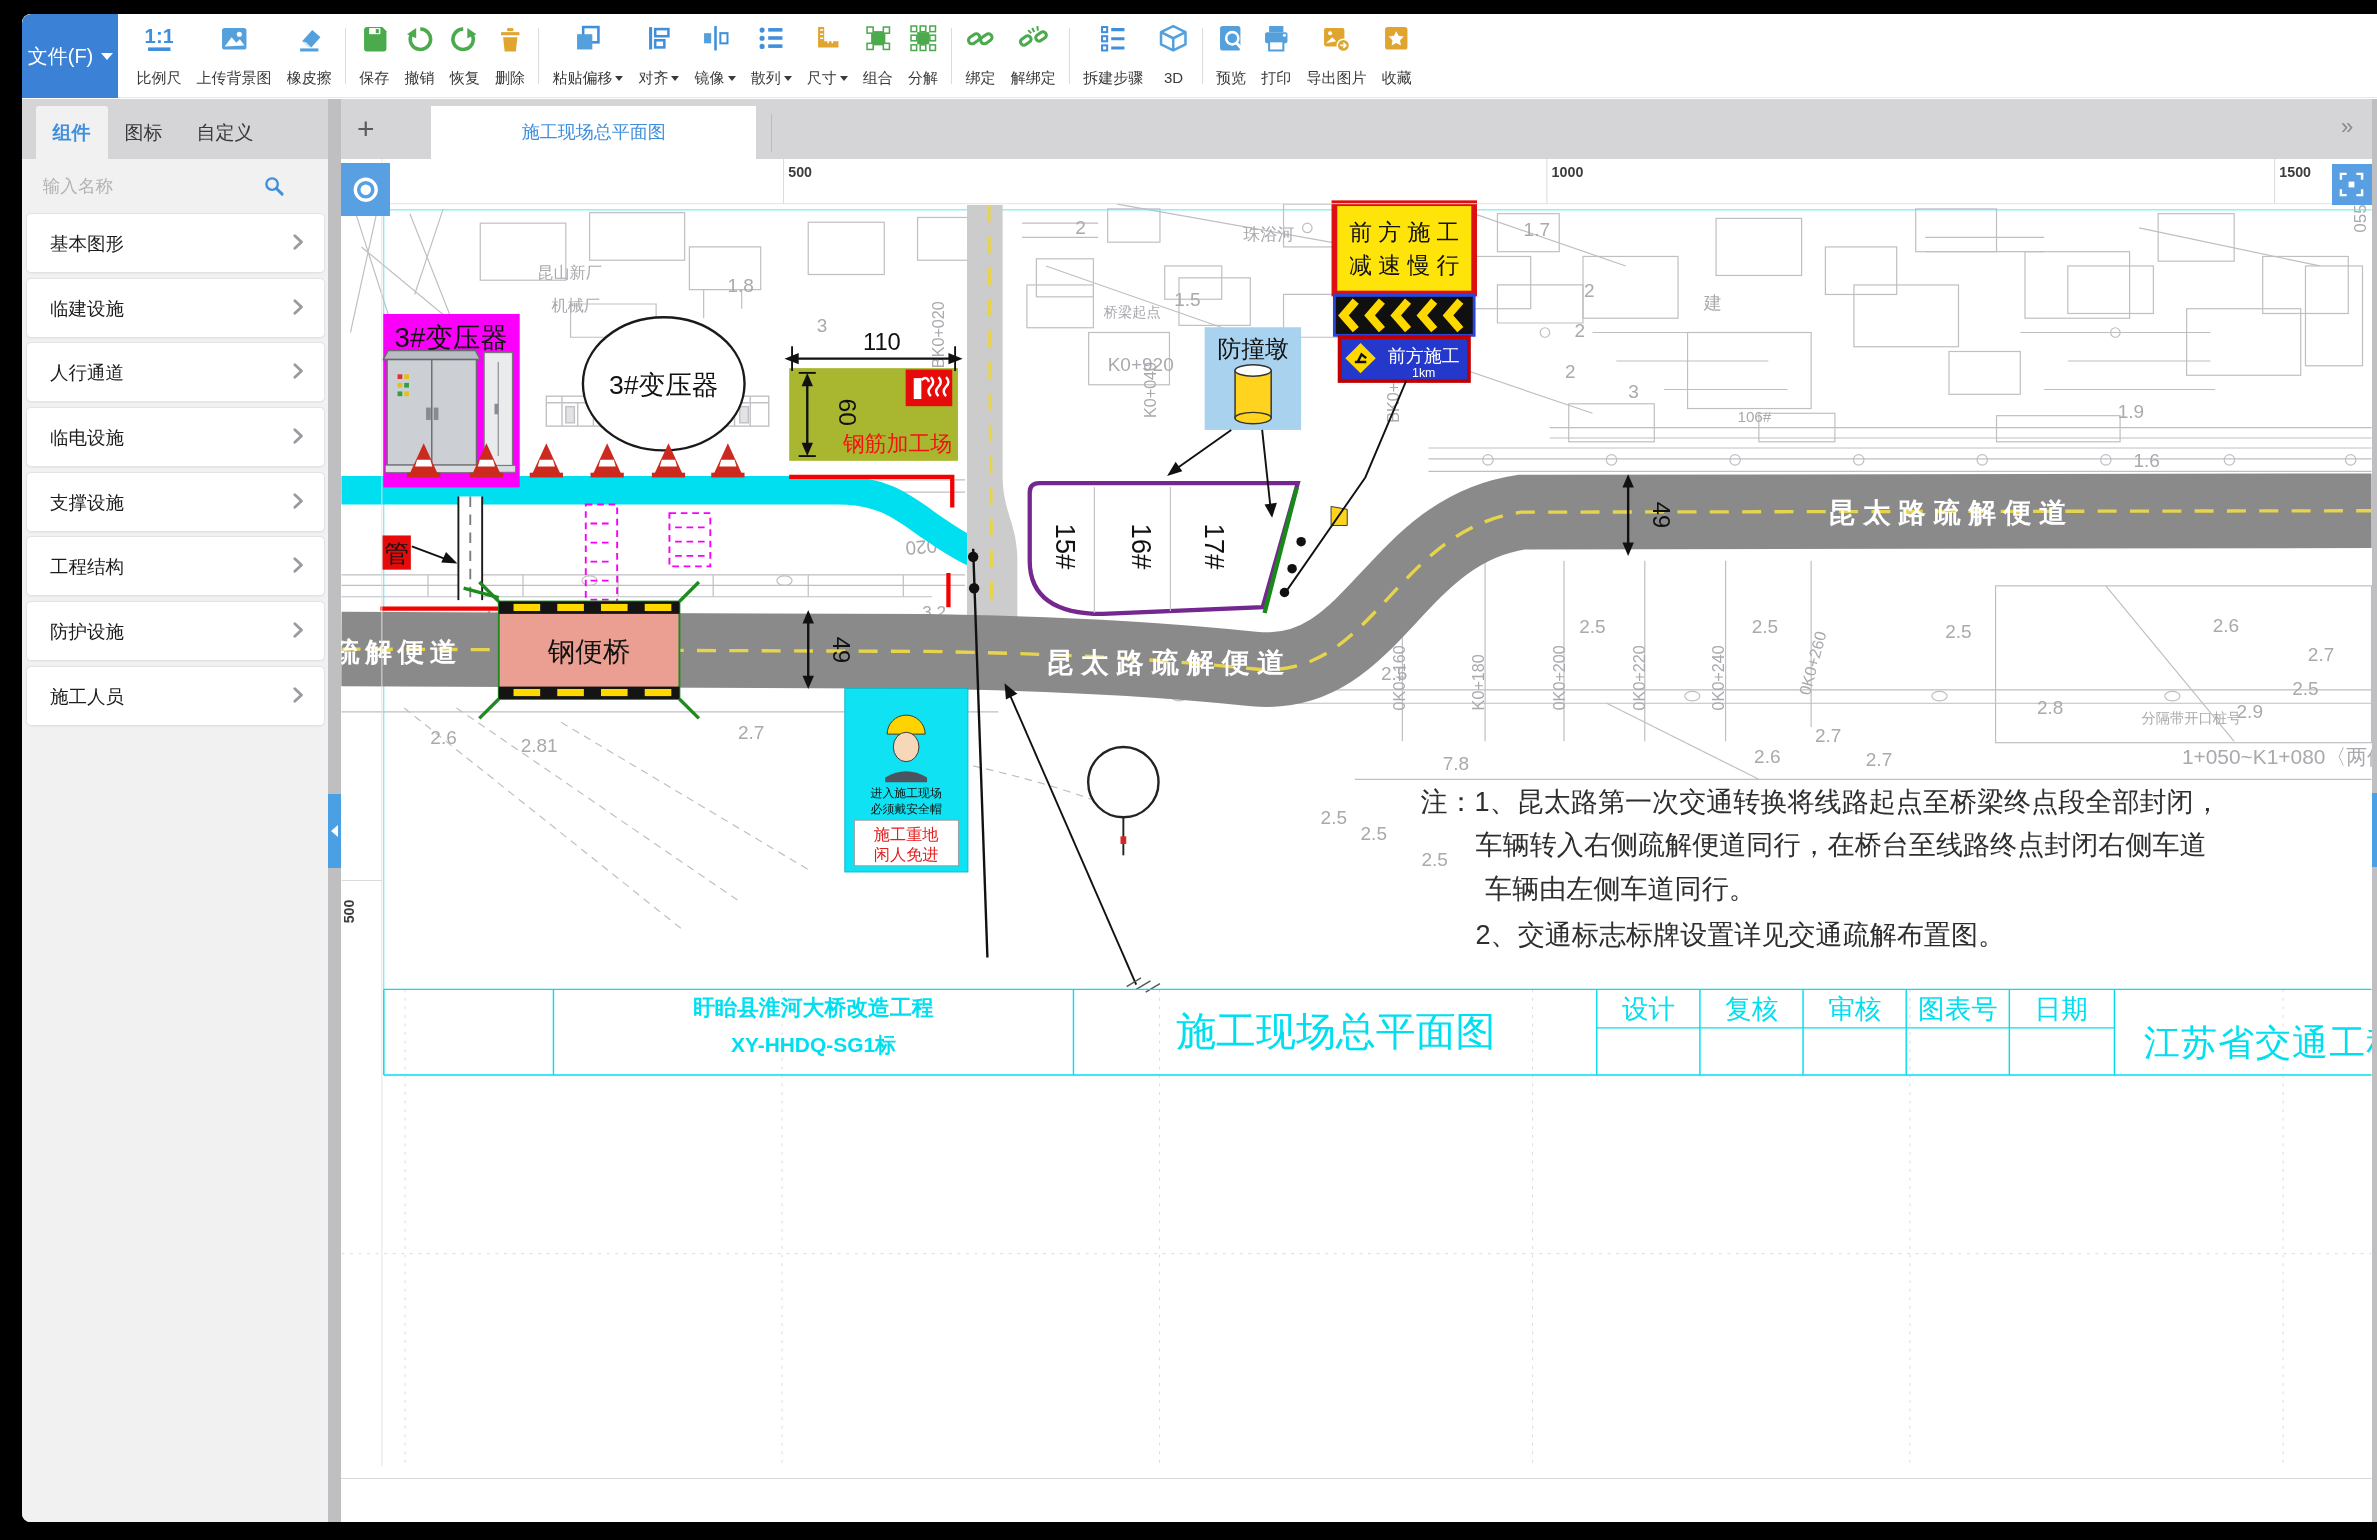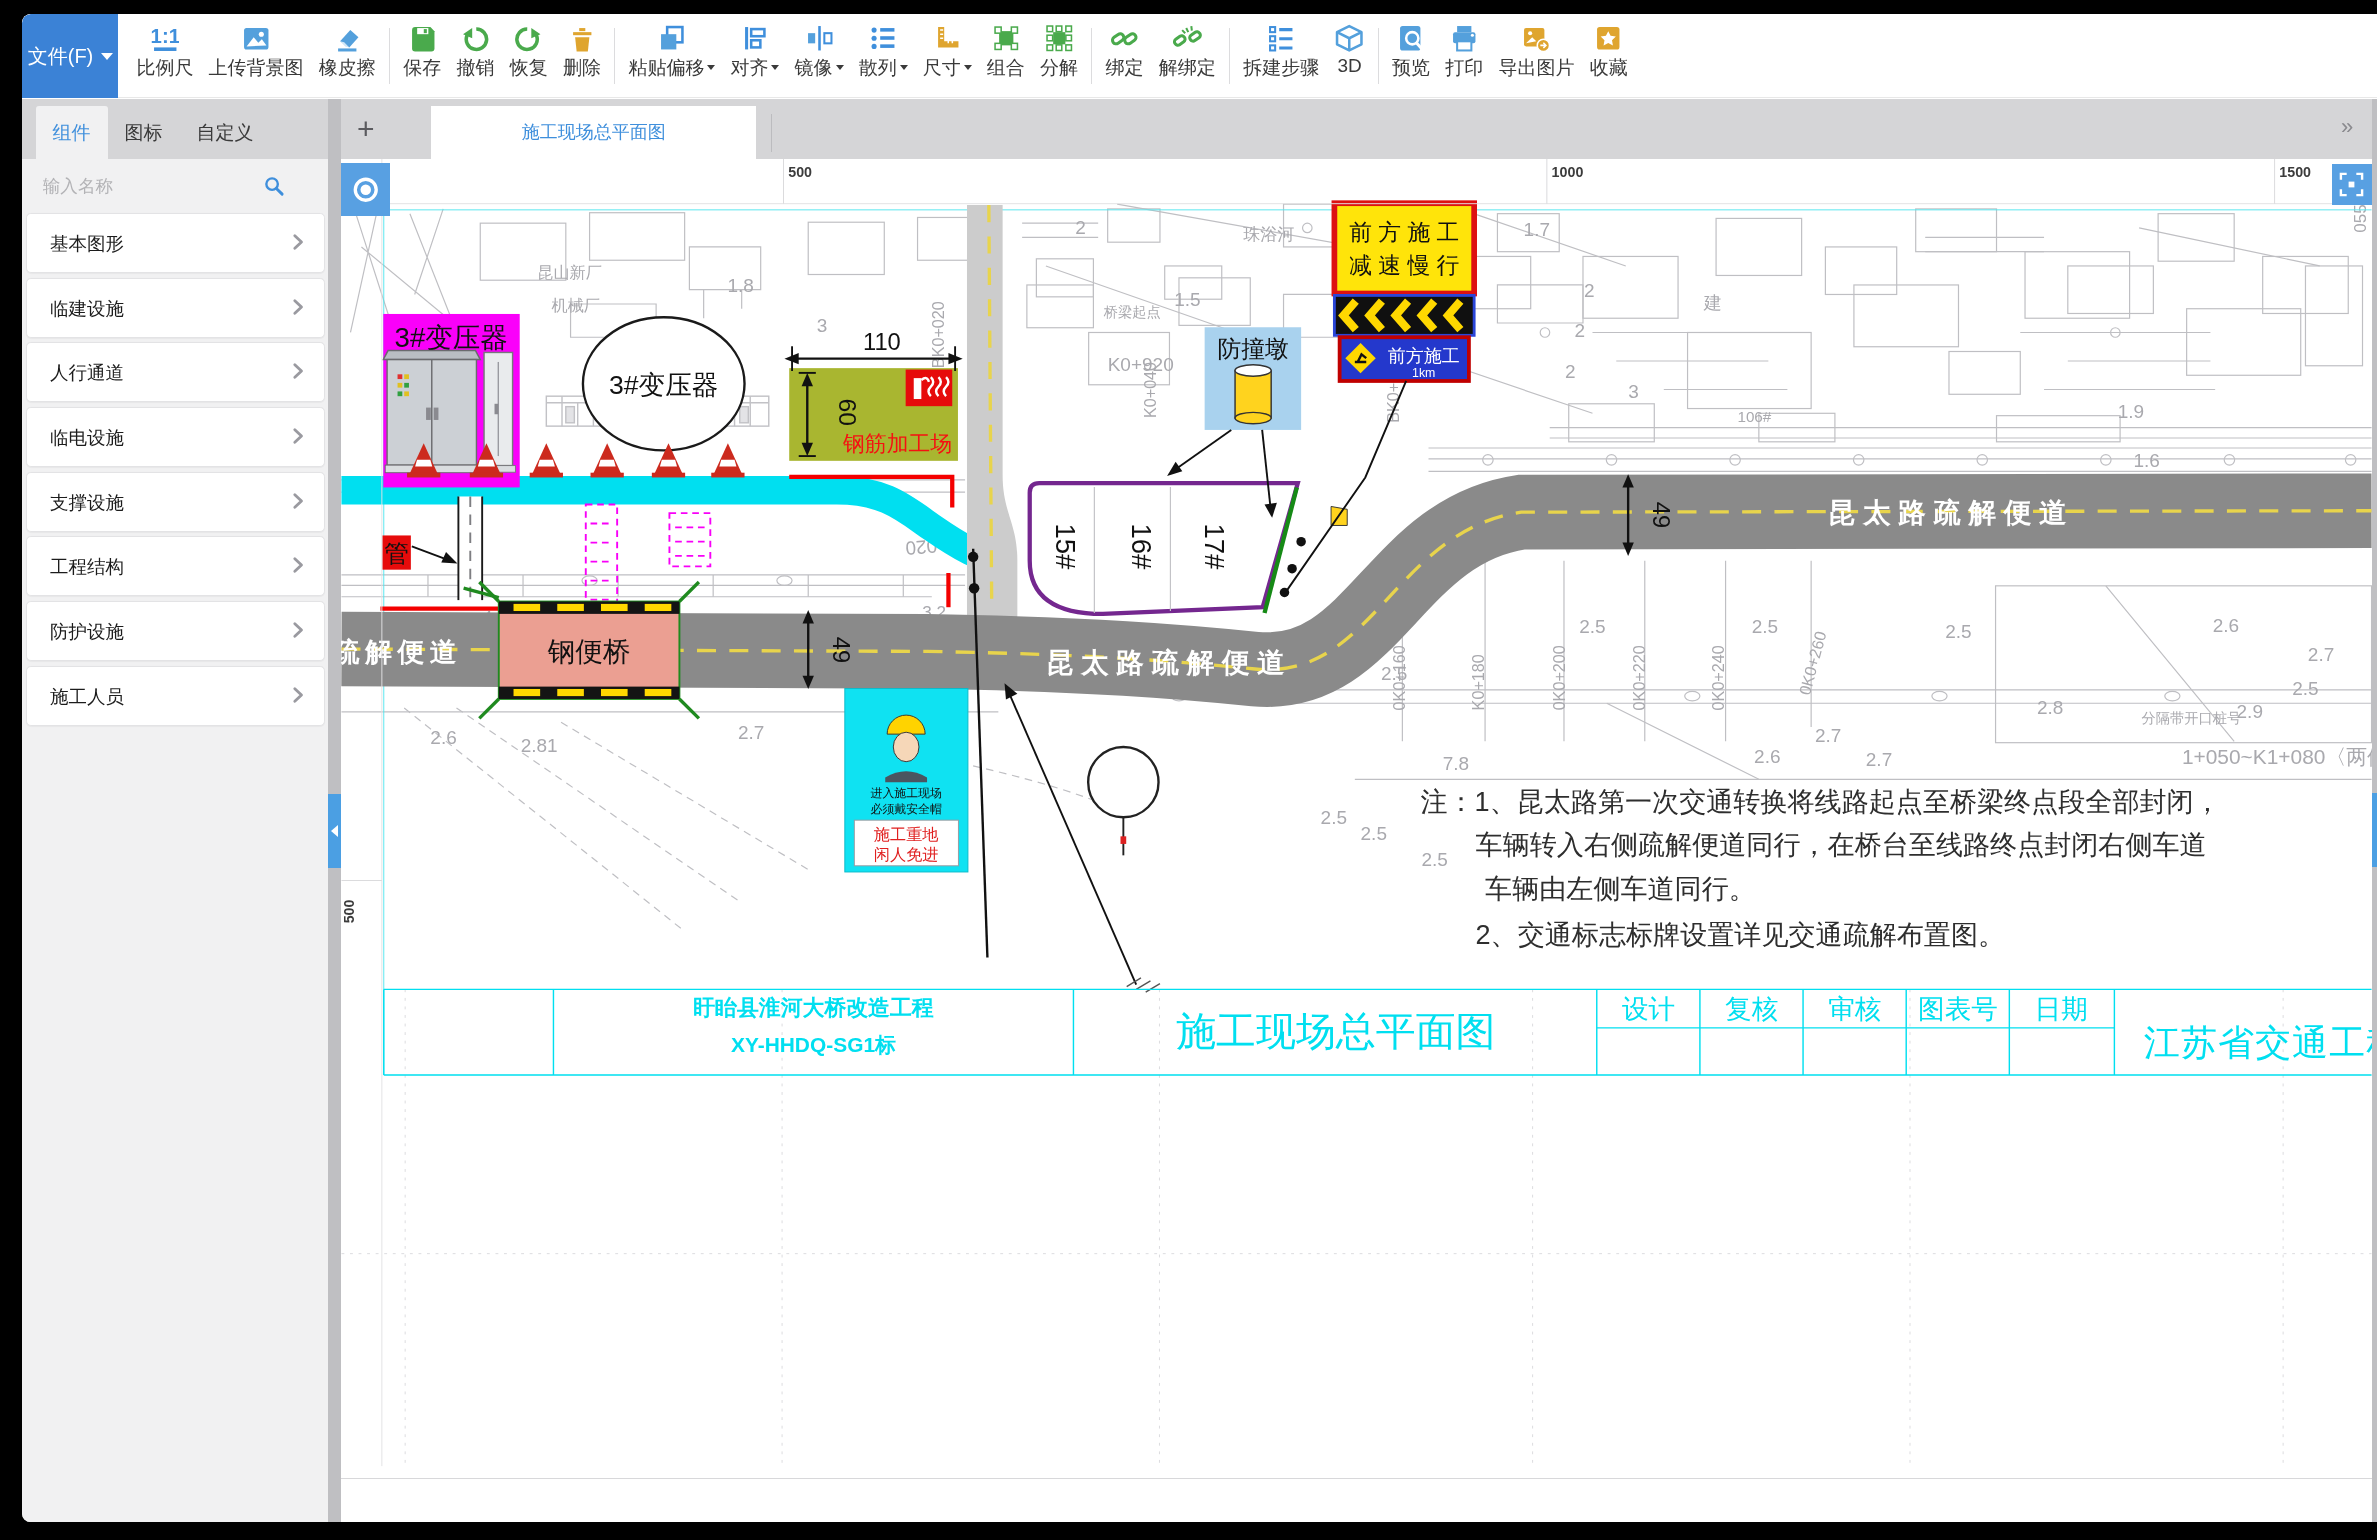--- a/index.html
+++ b/index.html
@@ -13,40 +13,40 @@
     border-bottom:1px solid #e8e8e8; display:flex; align-items:stretch; }
   #file-btn { width:96px; height:84px; background:#3b82d6; color:#fff; display:flex;
     align-items:center; justify-content:center; font-size:20px; border-top-left-radius:8.6px;
     cursor:pointer; flex:none; }
   #file-btn .caret { margin-left:7.6px; width:0; height:0; border-left:6.2px solid transparent;
     border-right:6.2px solid transparent; border-top:7.6px solid #fff; }
   #tools { display:flex; align-items:stretch; padding-left:10.5px; }
   .tbtn { display:flex; flex-direction:column; align-items:center; justify-content:flex-start;
     padding:8.6px 7.6px 0 7.6px; cursor:pointer; }
   .tbtn .ticon { width:30px; height:30px; display:flex; align-items:center; justify-content:center; }
-  .tbtn .tlabel { margin-top:2px; font-size:19px; color:#3a3a3a; white-space:nowrap;
+  .tbtn .tlabel { margin-top:16px; font-size:15px; color:#3a3a3a; white-space:nowrap;
     display:flex; align-items:center;justify-content:flex-end; }
   .tbtn .drop { margin-left:2.9px; width:0; height:0; border-left:4.8px solid transparent;
     border-right:4.8px solid transparent; border-top:5.7px solid #3a3a3a; }
   .tsep { width:1px; background:#dcdcde; margin:13.3px 5.7px; }
 
   
   #main { position:absolute; left:0; top:85px; width:100%; height:1423px; }
   #sidebar { position:absolute; left:0; top:0; width:306px; height:100%; background:#f1f1f2; }
   #lsplit { position:absolute; left:306px; top:0; width:13px; height:100%; background:#bfbfc2; }
   #centercol { position:absolute; left:319px; top:0; width:2031px; height:100%; background:#fff; }
   #rsplit { position:absolute; left:2350px; top:0; width:15.7px; height:100%; background:#bfbfc2; }
 
   .tabband { position:absolute; left:0; top:0; width:100%; height:60px; background:#d5d5d7; }
 
   
   #sidebar .tabband { display:flex; align-items:flex-end; padding-left:13.3px; }
   .stab { height:53px; display:flex; align-items:center; justify-content:center; padding:0 17px;
     font-size:19px; color:#3a3a3a; cursor:pointer; }
-  .stab.active { background:#f1f1f2; color:#3f8fdc; border-top-left-radius:2.9px; border-top-right-radius:2.9px; }
+  .stab.active { background:#f1f1f2; color:#3f8fdc; border-top-left-radius:2.9px; border-top-right-radius:2.9px;font-weight:bold; }
   #search-row { position:absolute; left:0; top:65px; width:100%; height:43px; }
   #search-input { position:absolute; left:20.4px; top:1px; width:223px; height:42px; border:none; outline:none;
     background:transparent; font-size:17.6px; color:#333; }
   #search-input::placeholder { color:#b3b3b6; }
   #search-icon { position:absolute; right:43px; top:10.5px; }
   #cat-list { position:absolute; left:0; top:114px; width:100%; }
   .cat { position:absolute; left:3.8px; width:299px; height:60px; background:#fff;
     border:0.5px solid #e3e3e5; border-radius:4.8px; display:flex; align-items:center;
     padding:0 19px 0 23px; cursor:pointer; box-shadow:0 0.5px 1px rgba(0,0,0,0.04); }
   .cat .cname { flex:1; font-size:18.5px; color:#1c1c1c; }

